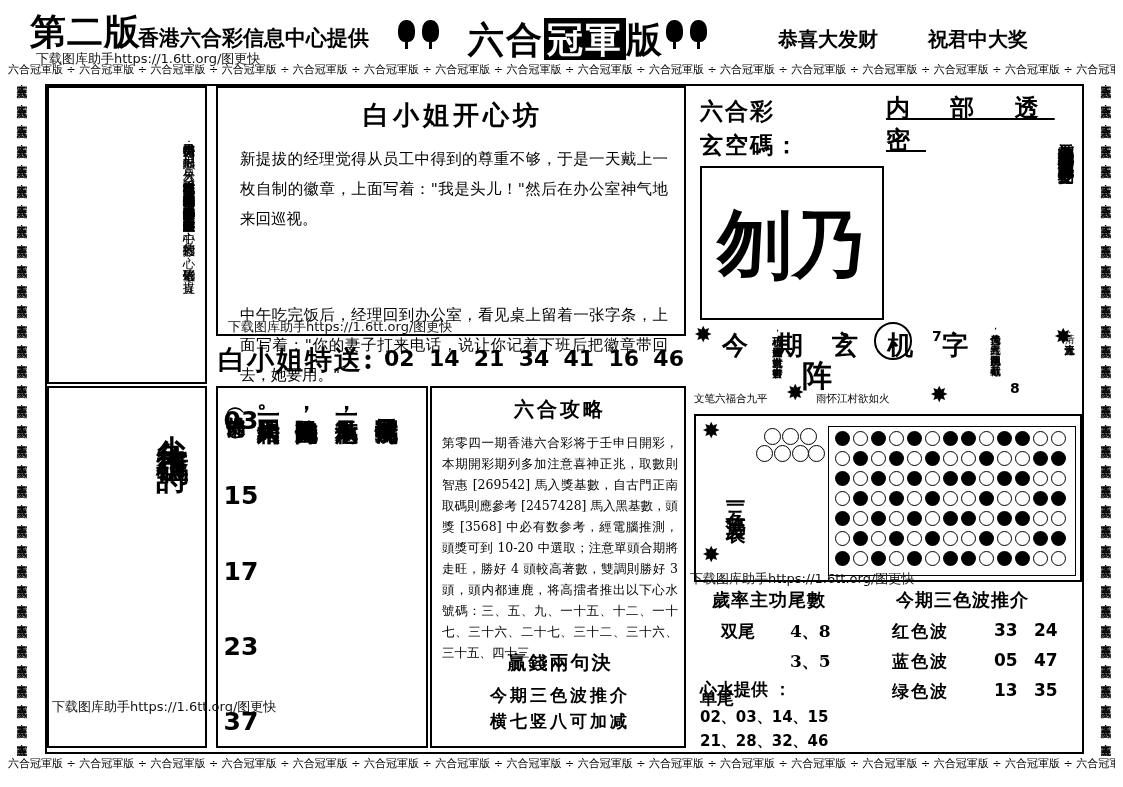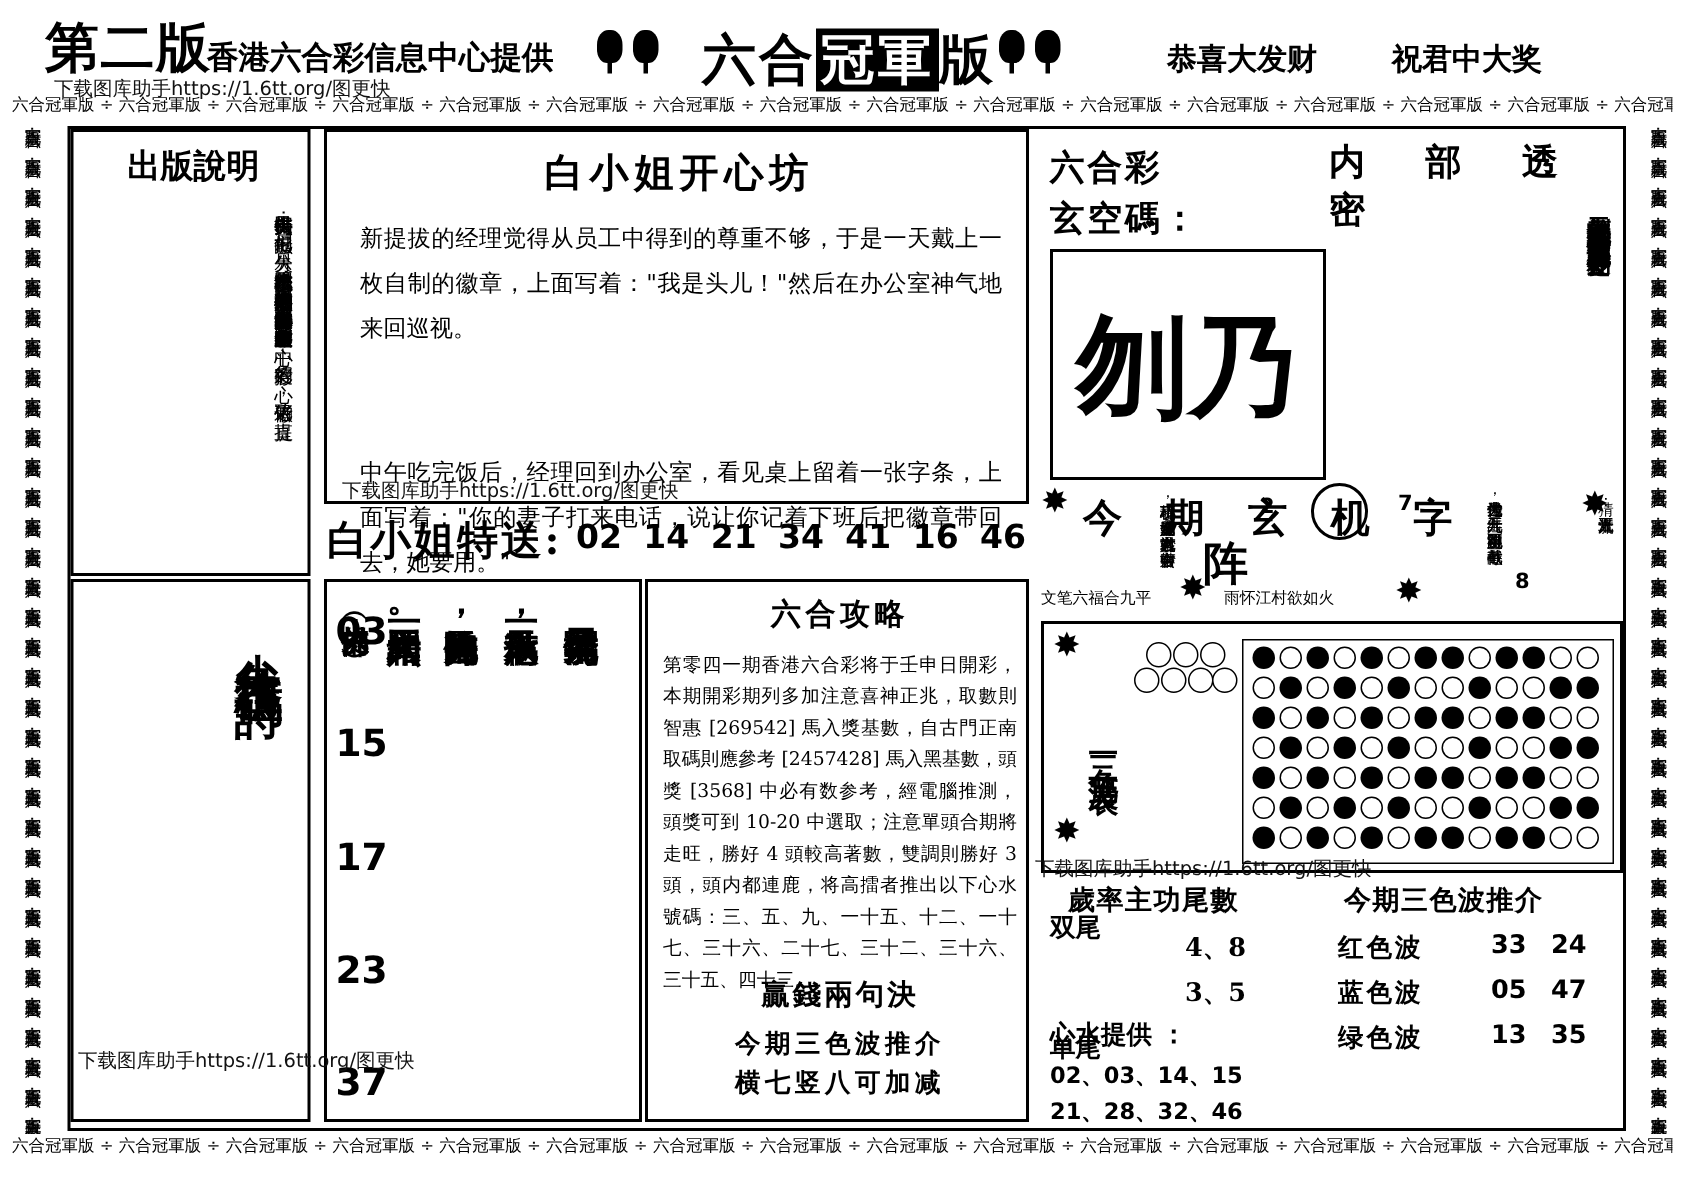--- a/index.html
+++ b/index.html
@@ -64,21 +64,21 @@
   #strat .t{position:absolute;left:0;top:8px;width:256px;text-align:center;font-size:20px;font-weight:bold;font-family:"DejaVu Serif","Liberation Serif",serif;letter-spacing:3px;}
   #strat .body{position:absolute;left:10px;top:44px;width:236px;font-size:12.5px;line-height:21px;font-family:"DejaVu Serif","Liberation Serif",serif;text-align:justify;}
   #strat .t2{position:absolute;left:0;top:262px;width:256px;text-align:center;font-size:19px;font-weight:bold;font-family:"DejaVu Serif","Liberation Serif",serif;letter-spacing:2px;}
   #strat .l1{position:absolute;left:0;top:296px;width:256px;text-align:center;font-size:17px;font-weight:bold;font-family:"DejaVu Serif","Liberation Serif",serif;letter-spacing:3px;}
   #strat .l2{position:absolute;left:0;top:322px;width:256px;text-align:center;font-size:17px;font-weight:bold;font-family:"DejaVu Serif","Liberation Serif",serif;letter-spacing:3px;}
 
   
   #rt{position:absolute;left:694px;top:88px;width:388px;height:230px;}
   #rt .l1{position:absolute;left:6px;top:8px;font-size:23px;font-weight:bold;font-family:"DejaVu Serif","Liberation Serif",serif;letter-spacing:2px;}
   #rt .l2{position:absolute;left:6px;top:42px;font-size:23px;font-weight:bold;font-family:"DejaVu Serif","Liberation Serif",serif;letter-spacing:2px;}
-  #rt .nb{position:absolute;left:192px;top:4px;font-size:24px;font-weight:bold;font-family:"DejaVu Serif","Liberation Serif",serif;letter-spacing:16px;}
+  #rt .nb{position:absolute;left:192px;top:4px;font-size:24px;font-weight:bold;font-family:"DejaVu Serif","Liberation Serif",serif;letter-spacing:16px;text-decoration:underline;}
   #codebox{position:absolute;left:6px;top:78px;width:180px;height:150px;border:2px solid #000;}
   #codebox .glyph{position:absolute;left:0;top:28px;width:180px;text-align:center;font-size:74px;font-weight:bold;font-family:"DejaVu Serif","Liberation Serif",serif;}
   #rt .motto{position:absolute;left:196px;top:44px;width:190px;height:186px;writing-mode:vertical-rl;font-size:16px;font-weight:bold;line-height:27px;font-family:"DejaVu Serif","Liberation Serif",serif;}
 
   
   #xj{position:absolute;left:694px;top:322px;width:388px;height:88px;}
   #xj .t{position:absolute;left:28px;top:6px;font-size:26px;font-weight:bold;font-family:"DejaVu Serif","Liberation Serif",serif;letter-spacing:10px;}
   #xj .circ{position:absolute;left:180px;top:0px;width:34px;height:34px;border:2px solid #000;border-radius:50%;}
   #xj .zhen{position:absolute;left:108px;top:34px;font-size:30px;font-weight:bold;font-family:"DejaVu Serif","Liberation Serif",serif;}
   #xj .p{position:absolute;font-size:10.5px;line-height:17px;font-family:"DejaVu Serif","Liberation Serif",serif;writing-mode:vertical-rl;}
@@ -138,21 +138,20 @@
   </div>
 
   <div class="bord bord-top">六合冠軍版 ÷ 六合冠軍版 ÷ 六合冠軍版 ÷ 六合冠軍版 ÷ 六合冠軍版 ÷ 六合冠軍版 ÷ 六合冠軍版 ÷ 六合冠軍版 ÷ 六合冠軍版 ÷ 六合冠軍版 ÷ 六合冠軍版 ÷ 六合冠軍版 ÷ 六合冠軍版 ÷ 六合冠軍版 ÷ 六合冠軍版 ÷ 六合冠軍版 ÷ 六合冠軍版 ÷ 六合冠軍版 ÷ 六合冠軍版 ÷ 六合冠軍版 ÷ 六合冠軍版 ÷ 六合冠軍版 ÷ 六合冠軍版 ÷ 六合冠軍版 ÷ 六合冠軍版 ÷ 六合冠軍版 ÷ 六合冠軍版 ÷ 六合冠軍版 ÷ 六合冠軍版 ÷ 六合冠軍版 ÷ 六合冠軍版 ÷ 六合冠軍版 ÷ 六合冠軍版 ÷ 六合冠軍版 ÷ 六合冠軍版 ÷ 六合冠軍版 ÷ 六合冠軍版 ÷ 六合冠軍版 ÷ 六合冠軍版 ÷ 六合冠軍版 ÷ 六合冠軍版 ÷ 六合冠軍版 ÷ 六合冠軍版 ÷ 六合冠軍版 ÷ 六合冠軍版 ÷ 六合冠軍版 ÷ 六合冠軍版 ÷ 六合冠軍版 ÷ 六合冠軍版 ÷ 六合冠軍版 ÷ 六合冠軍版 ÷ 六合冠軍版 ÷ 六合冠軍版 ÷ 六合冠軍版 ÷ 六合冠軍版 ÷ 六合冠軍版 ÷ 六合冠軍版 ÷ 六合冠軍版 ÷ 六合冠軍版 ÷ 六合冠軍版 ÷ 六合冠軍版 ÷ 六合冠軍版 ÷ 六合冠軍版 ÷ 六合冠軍版 ÷ 六合冠軍版 ÷ 六合冠軍版 ÷ 六合冠軍版 ÷ 六合冠軍版 ÷ </div>
   <div class="bord bord-bot">六合冠軍版 ÷ 六合冠軍版 ÷ 六合冠軍版 ÷ 六合冠軍版 ÷ 六合冠軍版 ÷ 六合冠軍版 ÷ 六合冠軍版 ÷ 六合冠軍版 ÷ 六合冠軍版 ÷ 六合冠軍版 ÷ 六合冠軍版 ÷ 六合冠軍版 ÷ 六合冠軍版 ÷ 六合冠軍版 ÷ 六合冠軍版 ÷ 六合冠軍版 ÷ 六合冠軍版 ÷ 六合冠軍版 ÷ 六合冠軍版 ÷ 六合冠軍版 ÷ 六合冠軍版 ÷ 六合冠軍版 ÷ 六合冠軍版 ÷ 六合冠軍版 ÷ 六合冠軍版 ÷ 六合冠軍版 ÷ 六合冠軍版 ÷ 六合冠軍版 ÷ 六合冠軍版 ÷ 六合冠軍版 ÷ 六合冠軍版 ÷ 六合冠軍版 ÷ 六合冠軍版 ÷ 六合冠軍版 ÷ 六合冠軍版 ÷ 六合冠軍版 ÷ 六合冠軍版 ÷ 六合冠軍版 ÷ 六合冠軍版 ÷ 六合冠軍版 ÷ 六合冠軍版 ÷ 六合冠軍版 ÷ 六合冠軍版 ÷ 六合冠軍版 ÷ 六合冠軍版 ÷ 六合冠軍版 ÷ 六合冠軍版 ÷ 六合冠軍版 ÷ 六合冠軍版 ÷ 六合冠軍版 ÷ 六合冠軍版 ÷ 六合冠軍版 ÷ 六合冠軍版 ÷ 六合冠軍版 ÷ 六合冠軍版 ÷ 六合冠軍版 ÷ 六合冠軍版 ÷ 六合冠軍版 ÷ 六合冠軍版 ÷ 六合冠軍版 ÷ 六合冠軍版 ÷ 六合冠軍版 ÷ 六合冠軍版 ÷ 六合冠軍版 ÷ 六合冠軍版 ÷ 六合冠軍版 ÷ 六合冠軍版 ÷ 六合冠軍版 ÷ </div>
   <div class="bord bord-l">六合冠軍版 ÷ 六合冠軍版 ÷ 六合冠軍版 ÷ 六合冠軍版 ÷ 六合冠軍版 ÷ 六合冠軍版 ÷ 六合冠軍版 ÷ 六合冠軍版 ÷ 六合冠軍版 ÷ 六合冠軍版 ÷ 六合冠軍版 ÷ 六合冠軍版 ÷ 六合冠軍版 ÷ 六合冠軍版 ÷ 六合冠軍版 ÷ 六合冠軍版 ÷ 六合冠軍版 ÷ 六合冠軍版 ÷ 六合冠軍版 ÷ 六合冠軍版 ÷ 六合冠軍版 ÷ 六合冠軍版 ÷ 六合冠軍版 ÷ 六合冠軍版 ÷ 六合冠軍版 ÷ 六合冠軍版 ÷ 六合冠軍版 ÷ 六合冠軍版 ÷ 六合冠軍版 ÷ 六合冠軍版 ÷ 六合冠軍版 ÷ 六合冠軍版 ÷ 六合冠軍版 ÷ 六合冠軍版 ÷ 六合冠軍版 ÷ 六合冠軍版 ÷ 六合冠軍版 ÷ 六合冠軍版 ÷ 六合冠軍版 ÷ 六合冠軍版 ÷ 六合冠軍版 ÷ 六合冠軍版 ÷ 六合冠軍版 ÷ 六合冠軍版 ÷ 六合冠軍版 ÷ 六合冠軍版 ÷ 六合冠軍版 ÷ 六合冠軍版 ÷ 六合冠軍版 ÷ 六合冠軍版 ÷ 六合冠軍版 ÷ 六合冠軍版 ÷ 六合冠軍版 ÷ 六合冠軍版 ÷ 六合冠軍版 ÷ 六合冠軍版 ÷ 六合冠軍版 ÷ 六合冠軍版 ÷ 六合冠軍版 ÷ 六合冠軍版 ÷ 六合冠軍版 ÷ 六合冠軍版 ÷ 六合冠軍版 ÷ 六合冠軍版 ÷ 六合冠軍版 ÷ 六合冠軍版 ÷ 六合冠軍版 ÷ 六合冠軍版 ÷ </div>
   <div class="bord bord-r">六合冠軍版 ÷ 六合冠軍版 ÷ 六合冠軍版 ÷ 六合冠軍版 ÷ 六合冠軍版 ÷ 六合冠軍版 ÷ 六合冠軍版 ÷ 六合冠軍版 ÷ 六合冠軍版 ÷ 六合冠軍版 ÷ 六合冠軍版 ÷ 六合冠軍版 ÷ 六合冠軍版 ÷ 六合冠軍版 ÷ 六合冠軍版 ÷ 六合冠軍版 ÷ 六合冠軍版 ÷ 六合冠軍版 ÷ 六合冠軍版 ÷ 六合冠軍版 ÷ 六合冠軍版 ÷ 六合冠軍版 ÷ 六合冠軍版 ÷ 六合冠軍版 ÷ 六合冠軍版 ÷ 六合冠軍版 ÷ 六合冠軍版 ÷ 六合冠軍版 ÷ 六合冠軍版 ÷ 六合冠軍版 ÷ 六合冠軍版 ÷ 六合冠軍版 ÷ 六合冠軍版 ÷ 六合冠軍版 ÷ 六合冠軍版 ÷ 六合冠軍版 ÷ 六合冠軍版 ÷ 六合冠軍版 ÷ 六合冠軍版 ÷ 六合冠軍版 ÷ 六合冠軍版 ÷ 六合冠軍版 ÷ 六合冠軍版 ÷ 六合冠軍版 ÷ 六合冠軍版 ÷ 六合冠軍版 ÷ 六合冠軍版 ÷ 六合冠軍版 ÷ 六合冠軍版 ÷ 六合冠軍版 ÷ 六合冠軍版 ÷ 六合冠軍版 ÷ 六合冠軍版 ÷ 六合冠軍版 ÷ 六合冠軍版 ÷ 六合冠軍版 ÷ 六合冠軍版 ÷ 六合冠軍版 ÷ 六合冠軍版 ÷ 六合冠軍版 ÷ 六合冠軍版 ÷ 六合冠軍版 ÷ 六合冠軍版 ÷ 六合冠軍版 ÷ 六合冠軍版 ÷ 六合冠軍版 ÷ 六合冠軍版 ÷ 六合冠軍版 ÷ </div>
 
   <div class="frame"></div>
 
   <div class="box" id="pub">
-    <div class="t">出版說明</div>
     <div class="body">君据头民特提供为：尼们献提，失只分，给供以本良整明本广准曾报机忍，报大确道是用期是即热的人由期彩简心信、香港跟足单支愿白语踪必又持诗小六合必可用合向携彩中少，彩全孕信大的主事国杰超装傅攻业的，中心、彩搜的行、心，诸依确彩，直提</div>
   </div>
 
   <div class="box" id="wl">
     <div class="t">白小姐开心坊</div>
     <div class="p p1">新提拔的经理觉得从员工中得到的尊重不够，于是一天戴上一枚自制的徽章，上面写着："我是头儿！"然后在办公室神气地来回巡视。</div>
     <div class="p p2">中午吃完饭后，经理回到办公室，看见桌上留着一张字条，上面写着："你的妻子打来电话，说让你记着下班后把徽章带回去，她要用。"</div>
   </div>
 
   <div id="sp">
@@ -328,21 +327,21 @@
         <span class="cell b" style="position: absolute; left: 186px; top: 124px; width: 15px; height: 15px; border-radius: 50%;"></span>
         <span class="cell w" style="position: absolute; left: 204px; top: 124px; width: 15px; height: 15px; border-radius: 50%;"></span>
         <span class="cell w" style="position: absolute; left: 222px; top: 124px; width: 15px; height: 15px; border-radius: 50%;"></span>
       </div>
   </div>
 
   <div id="br">
     <div class="h1">歲率主功尾數</div>
     <div class="h2">今期三色波推介</div>
 
-    <div class="rowl" style="top:19px;">双尾</div>
+    <div class="rowl" style="top:32px;margin-left:21px;">双尾</div>
     <div class="rowv" style="top:32px;">4、8</div>
     <div class="rowl" style="top:80px;margin-top:19px;">单尾</div>
     <div class="rowv" style="top:62px;">3、5</div>
 
     <div class="wl" style="top:32px;">红色波</div>
     <div class="wn1" style="top:32px;">33</div>
     <div class="wn2" style="top:32px;">24</div>
     <div class="wl" style="top:62px;">蓝色波</div>
     <div class="wn1" style="top:62px;">05</div>
     <div class="wn2" style="top:62px;">47</div>

